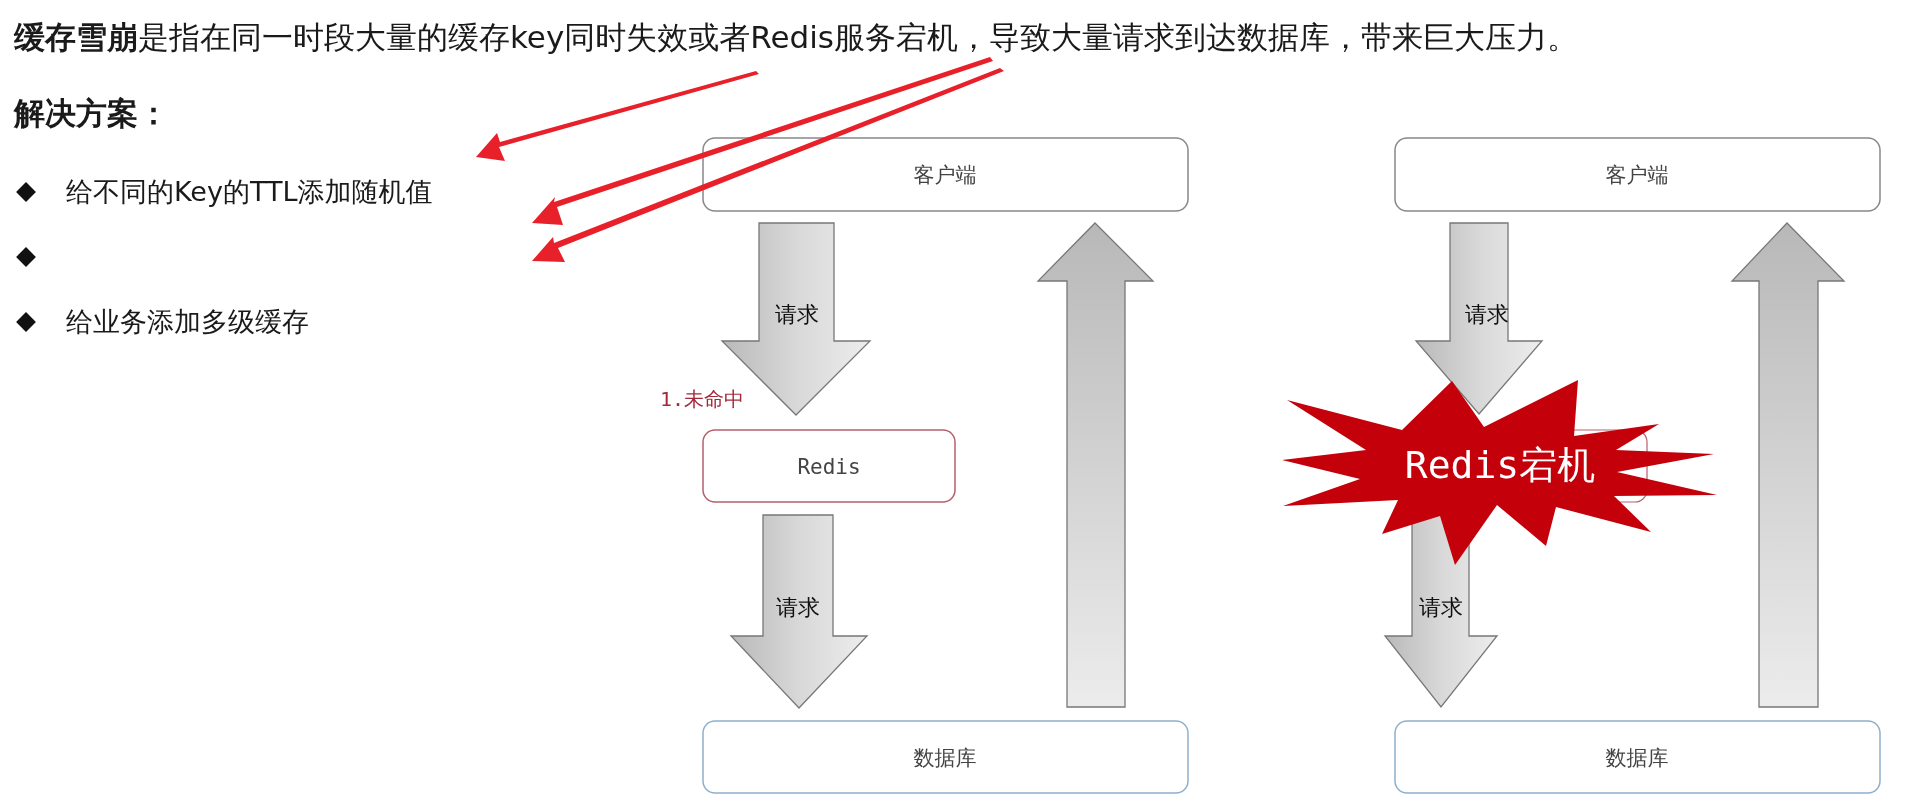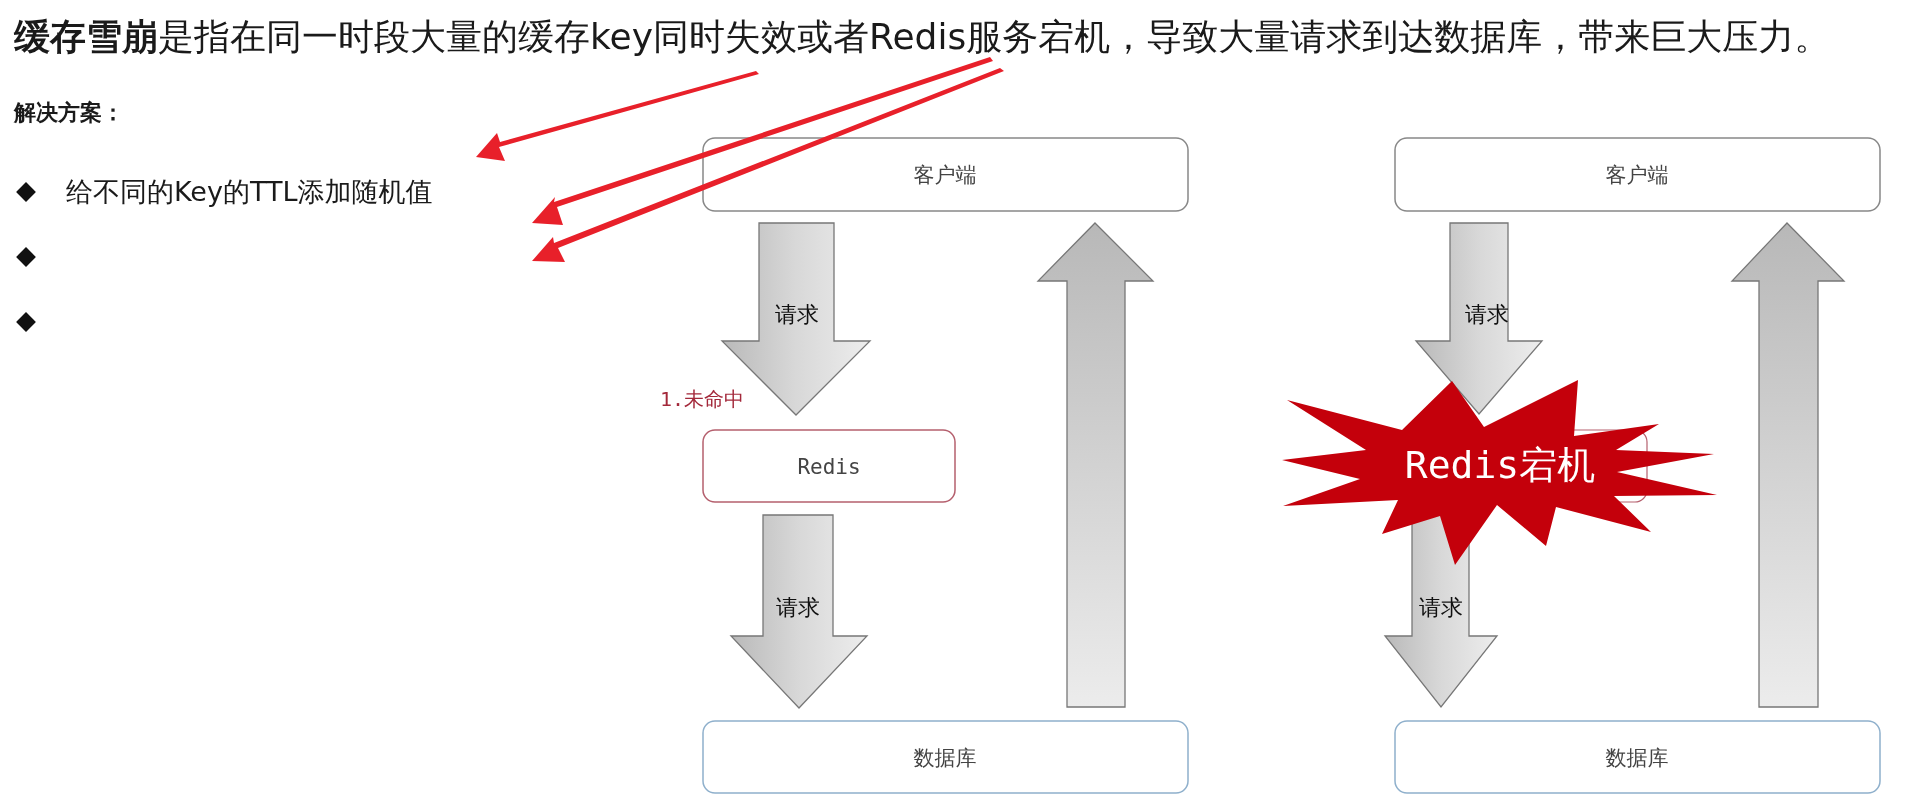--- a/index.html
+++ b/index.html
@@ -1,20 +1,20 @@
 <!DOCTYPE html>
 <html><head>
 <meta charset="utf-8">
 <style>
   html, body { margin: 0; padding: 0; background: #ffffff; }
   body { width: 1926px; height: 807px; position: relative; overflow: hidden;
          font-family: "DejaVu Sans", "Liberation Sans", sans-serif; color: #1a1a1a; }
-  .headline { position: absolute; left: 14px; top: 16px; font-size: 36px; line-height: 42px; white-space: nowrap; }
+  .headline { position: absolute; left: 14px; top: 16px; font-size: 31px; line-height: 42px; white-space: nowrap; }
   .headline .term { font-weight: bold; }
-  .solutions-title { position: absolute; left: 14px; top: 92px; font-size: 22px; font-weight: bold; line-height: 42px; text-align: right; }
+  .solutions-title { position: absolute; left: 14px; top: 92px; font-size: 31px; font-weight: bold; line-height: 42px; text-align: right; }
   .sol-list { position: absolute; left: 16px; top: 160px; margin: 0; padding: 0; list-style: none; }
   .sol-item { height: 65px; display: flex; align-items: center; font-size: 27px; }
   .sol-item .bullet { width: 20px; height: 20px; display: inline-block; margin-right: 30px; position: relative; }
   .sol-item .bullet::before { content: ""; position: absolute; left: 3px; top: 3px; width: 14px; height: 14px; background: #111; transform: rotate(45deg); }
   .sol-item:nth-child(1) { height: 64px; justify-content: flex-end; }
   svg.diagram { position: absolute; left: 0; top: 0; }
   .box-label { font-size: 21px; fill: #444; }
   .mono { font-family: "DejaVu Sans Mono", "Liberation Mono", monospace; }
 </style>
 </head>
@@ -29,20 +29,21 @@
 <ul class="sol-list">
   <li class="sol-item">
     <span class="bullet"></span>
     <span>给不同的Key的TTL添加随机值</span>
   </li>
   <li class="sol-item">
     <span class="bullet"></span>
   </li>
   <li class="sol-item">
     <span class="bullet"></span>
+    <span>给业务添加多级缓存</span>
   </li>
 </ul>
 
 <svg class="diagram" width="1926" height="807" viewBox="0 0 1926 807" xmlns="http://www.w3.org/2000/svg">
   <defs>
     <linearGradient id="gDown" x1="0" y1="0" x2="1" y2="0">
       <stop offset="0" stop-color="#b9b9b9"></stop>
       <stop offset="0.5" stop-color="#d8d8d8"></stop>
       <stop offset="1" stop-color="#ededed"></stop>
     </linearGradient>

